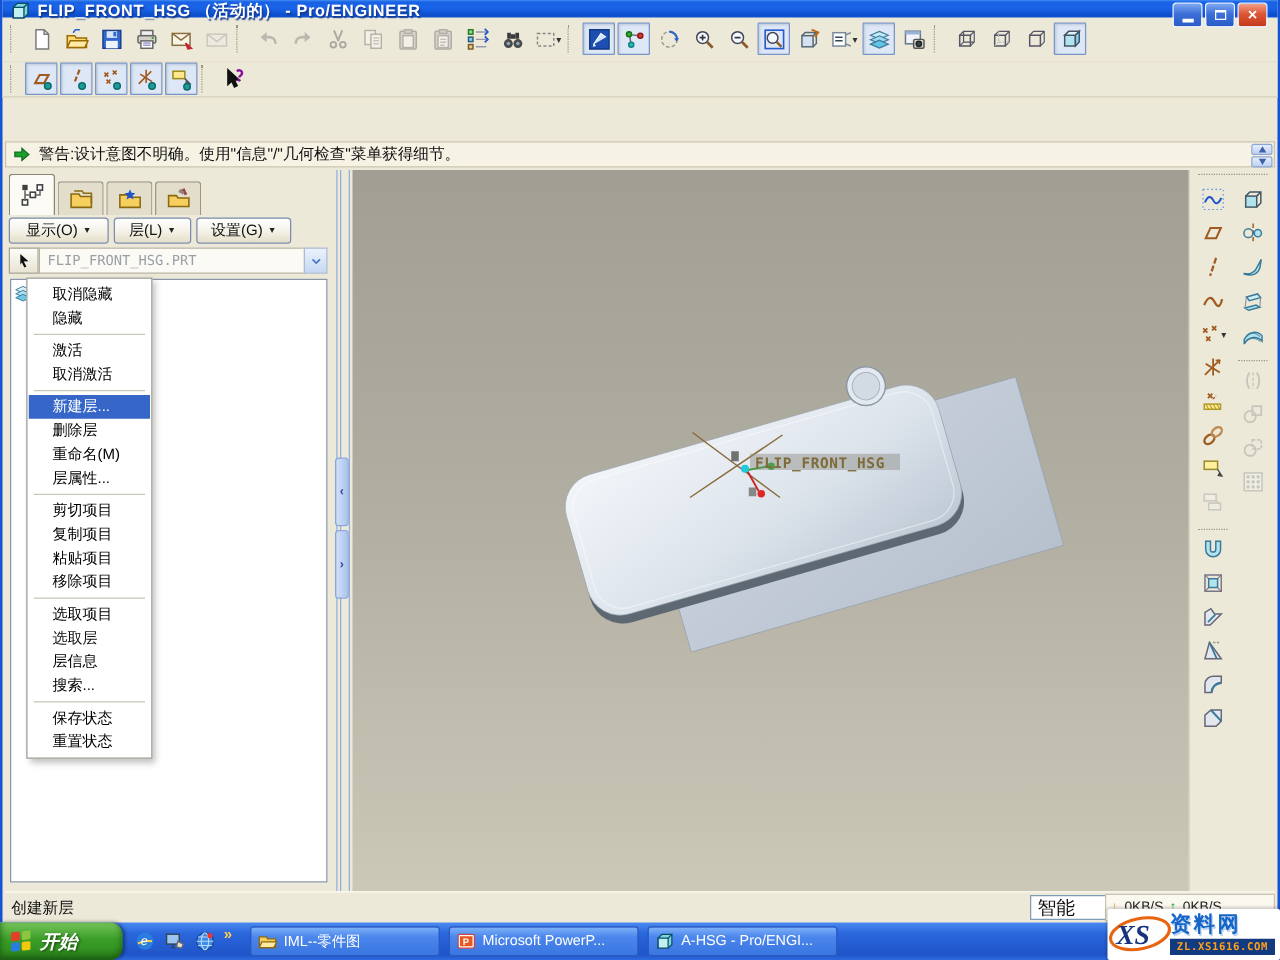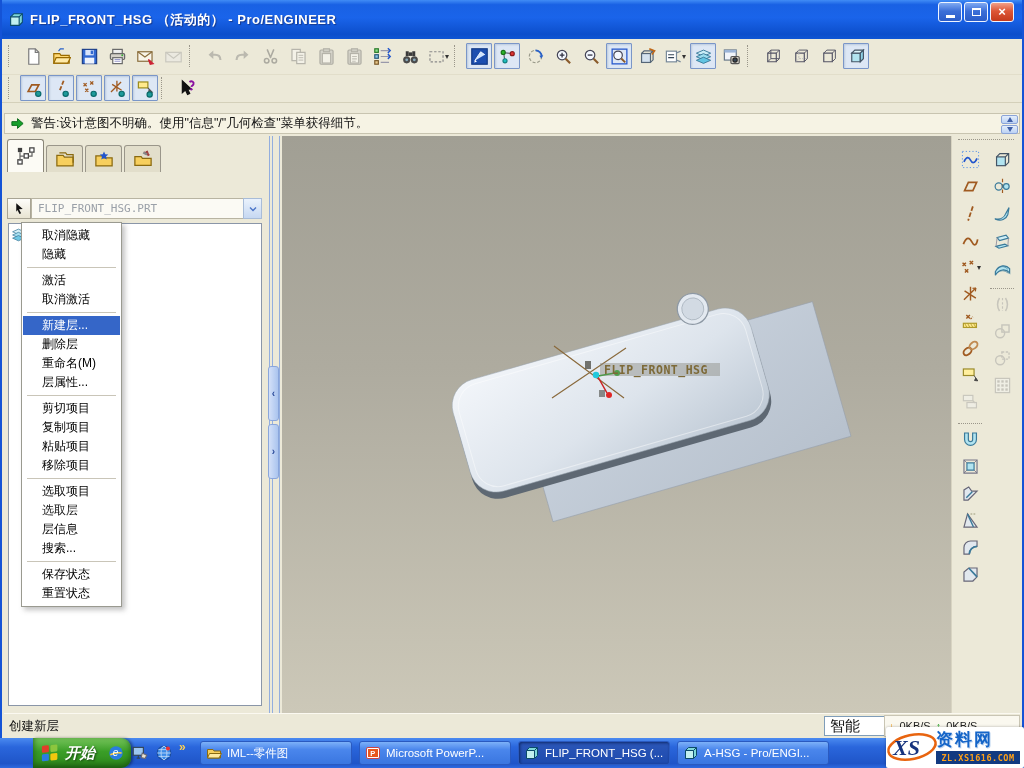--- a/index.html
+++ b/index.html
@@ -4,22 +4,22 @@
 <style>
   html,body{margin:0;padding:0;width:1024px;height:768px;overflow:hidden;
     font-family:"Liberation Sans","DejaVu Sans",sans-serif;background:#ece9d8;position:relative;}
   *{box-sizing:border-box;}
 
   
   .app{position:absolute;left:0;top:0;width:1024px;height:738px;background:#ece9d8;
        border-left:2px solid #1453d6;border-right:2px solid #1453d6;}
 
   
-  .titlebar{height:39px;background:linear-gradient(180deg,#418cf5 0%,#1961e4 12%,#1a64ea 45%,#0c4ecb 88%,#0f55d4 100%);
-    display:flex;align-items:center;padding:0 4px;position:relative;}
+  .titlebar{height:14px;background:linear-gradient(180deg,#418cf5 0%,#1961e4 12%,#1a64ea 45%,#0c4ecb 88%,#0f55d4 100%);
+    display:flex;padding:0 4px;position:relative;}
   .wicon{width:17px;height:17px;margin:0 5px 0 2px;}
   .wicon svg{width:100%;height:100%;display:block;}
   .wtitle{color:#fff;font-weight:bold;font-size:13px;text-shadow:1px 1px 1px #16398e;letter-spacing:.5px;}
   .capbtns{position:absolute;right:8px;top:2px;display:flex;gap:2px;}
   .capbtn{width:24px;height:20px;border-radius:3px;border:1px solid #eef4ff;
     background:linear-gradient(180deg,#7fa9f2,#3c6fd8 45%,#2a5cc8);display:flex;align-items:flex-end;justify-content:center;
     color:#fff;font-weight:bold;font-size:12px;line-height:12px;padding-bottom:3px;}
   .capbtn.close{background:linear-gradient(180deg,#f2a088,#dd5636 45%,#c43a1c);align-items:center;padding-bottom:0;font-size:13px;}
   .capbtn .minbar{width:9px;height:3px;background:#fff;}
   .capbtn .restsq{width:9px;height:8px;border:1px solid #fff;border-top:2px solid #fff;margin-bottom:2px;}
@@ -120,21 +120,21 @@
     display:flex;align-items:center;gap:5px;padding:0 4px;font-size:11px;color:#222;}
   .arr-dn{color:#f09500;font-weight:bold;} .arr-up{color:#2ba52b;font-weight:bold;}
 
   
   .taskbar{position:absolute;left:0;right:0;bottom:0;height:30px;
     background:linear-gradient(180deg,#4a8af0 0%,#2a66dc 30%,#1f55c8 85%,#2f6ae0 100%);}
   .startbtn{position:absolute;left:0;top:0;width:98px;height:30px;border-radius:0 10px 10px 0;
     background:linear-gradient(180deg,#77c55c,#3a9e27 45%,#2f8c1e 90%,#257415);
     box-shadow:inset 0 -3px 6px #1c5c12, 2px 0 3px rgba(0,0,0,.4);
     display:flex;align-items:center;gap:5px;padding-left:7px;color:#fff;font-size:15px;font-weight:bold;font-style:italic;
-    text-shadow:1px 1px 2px #1a4a10;margin-left:33px;}
+    text-shadow:1px 1px 2px #1a4a10;}
   .startflag{width:20px;height:20px;}
   .startflag svg{width:100%;height:100%;display:block;}
   .qlaunch{position:absolute;left:102px;top:0;height:30px;display:flex;align-items:center;gap:6px;padding:0 5px;}
   .qlicon{width:18px;height:18px;}
   .qlicon svg{width:100%;height:100%;display:block;}
   .qchev{color:#ffd050;font-size:12px;font-weight:bold;align-self:flex-start;margin-top:2px;}
   .tasks{position:absolute;left:200px;top:0;height:30px;display:flex;align-items:center;gap:7px;}
   .taskbtn{width:152px;height:24px;border-radius:3px;border:1px solid #2a5ac0;
     background:linear-gradient(180deg,#7db1f8,#4a86ec 35%,#3a76e0);
     display:flex;align-items:center;gap:5px;padding:0 5px;color:#fff;font-size:11.5px;white-space:nowrap;overflow:hidden;}
@@ -557,20 +557,34 @@
             </span>
           </div>
           <div class="ptab">
             <span class="ticon">
               <svg viewBox="0 0 16 16" aria-hidden="true">
                 <path d="M1.5 6h5l1 1.5h7V13h-13z" fill="#f7cf5e" stroke="#8a6a10"></path>
                 <path d="M9 2.5l4 2.5M11 1.5l1.5 4" stroke="#a04040" stroke-width="1.6"></path>
                 <rect x="8" y="2.6" width="3.4" height="2" transform="rotate(28 9.7 3.6)" fill="#888"></rect>
               </svg>
             </span>
+          </div>
+        </div>
+      <div class="pbtnrow" id="pbtnrow">
+          <div class="xpbtn" style="width: 80px;">
+            <span>显示(O)</span>
+            <span class="caret">▼</span>
+          </div>
+          <div class="xpbtn" style="width: 62px;">
+            <span>层(L)</span>
+            <span class="caret">▼</span>
+          </div>
+          <div class="xpbtn" style="width: 76px;">
+            <span>设置(G)</span>
+            <span class="caret">▼</span>
           </div>
         </div>
       <div class="pselrow">
         <span class="arrowbtn">
           <svg viewBox="0 0 16 16">
               <path d="M4 1.5l8 7-4.6.4 2.6 5-2 .9-2.5-5L4 12z" fill="#111"></path>
             </svg>
         </span>
         <span class="pcombo">FLIP_FRONT_HSG.PRT</span>
         <span class="pchev">
@@ -953,30 +967,20 @@
       <div class="taskbtn">
         <span class="tkicon">
           <svg viewBox="0 0 16 16" aria-hidden="true">
             <rect x="1.5" y="2.5" width="13" height="11" rx="1.5" fill="#fff" stroke="#c44"></rect>
             <rect x="3" y="4" width="10" height="8" fill="#e8571c"></rect>
             <text x="5.2" y="10.8" font-size="7.5" fill="#fff" font-weight="bold">P</text>
           </svg>
         </span>
         <span>Microsoft PowerP...</span>
       </div>
-      <div class="taskbtn active">
-        <span class="tkicon">
-          <svg viewBox="0 0 16 16" aria-hidden="true">
-            <path d="M2.5 5.5l3-3h8v8l-3 3h-8z" fill="#7fd8d8" stroke="#0a4a6a"></path>
-            <path d="M2.5 5.5h8v8h-8z" fill="#c2f0f0" stroke="#0a4a6a"></path>
-            <path d="M10.5 5.5l3-3" stroke="#0a4a6a"></path>
-          </svg>
-        </span>
-        <span>FLIP_FRONT_HSG (...</span>
-      </div>
       <div class="taskbtn">
         <span class="tkicon">
           <svg viewBox="0 0 16 16" aria-hidden="true">
             <path d="M2.5 5.5l3-3h8v8l-3 3h-8z" fill="#7fd8d8" stroke="#0a4a6a"></path>
             <path d="M2.5 5.5h8v8h-8z" fill="#c2f0f0" stroke="#0a4a6a"></path>
             <path d="M10.5 5.5l3-3" stroke="#0a4a6a"></path>
           </svg>
         </span>
         <span>A-HSG - Pro/ENGI...</span>
       </div>

